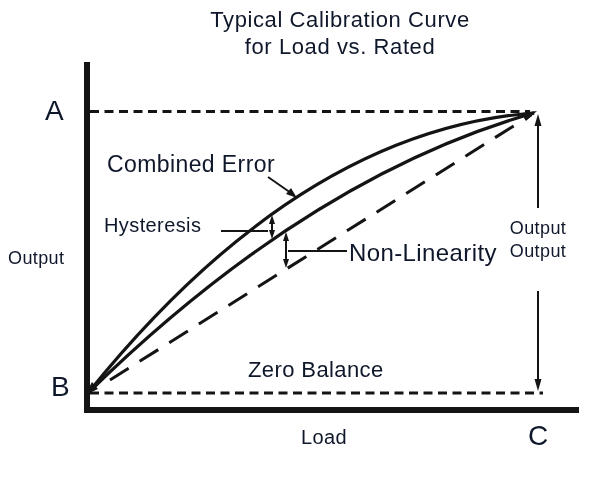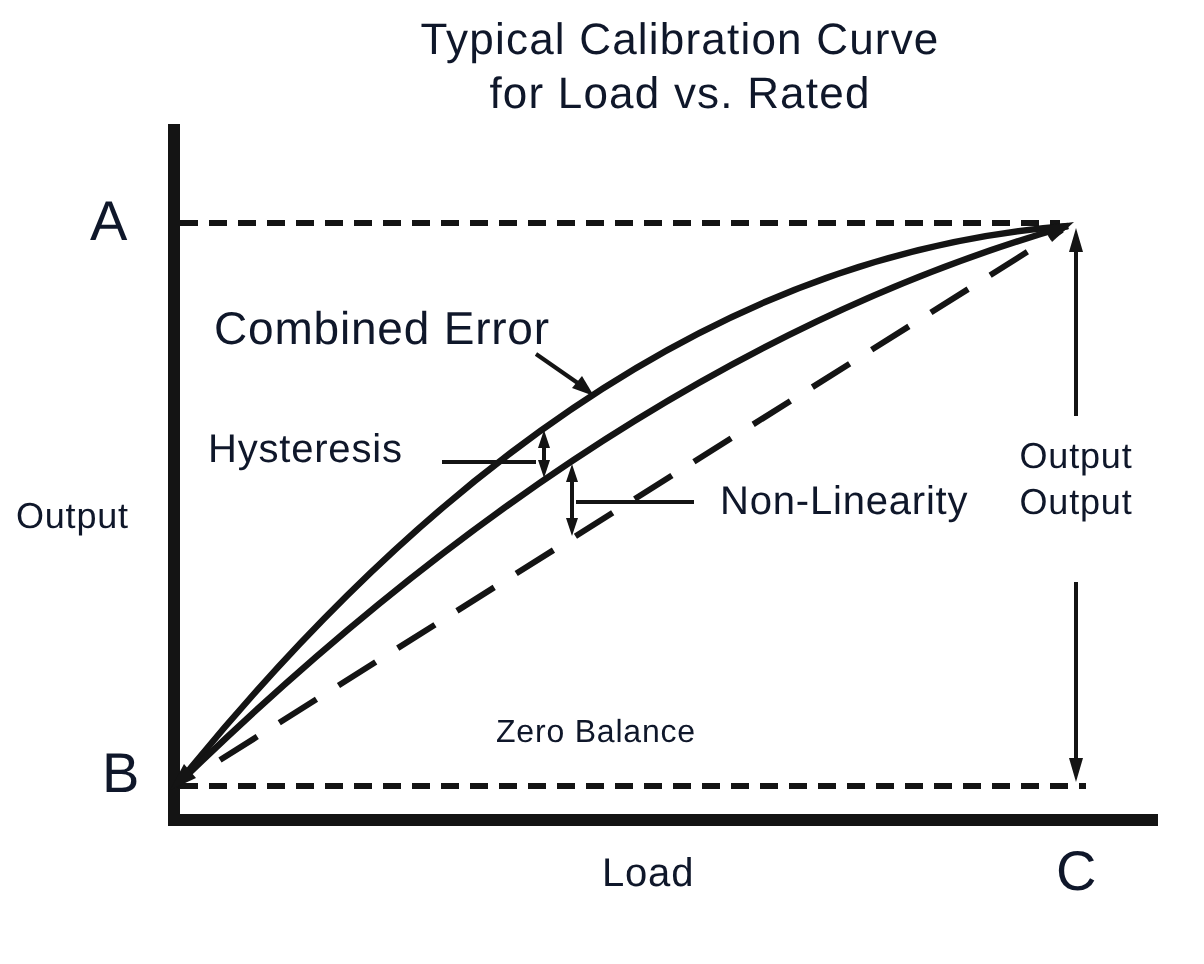--- a/index.html
+++ b/index.html
@@ -28,22 +28,22 @@
     line-height: 27px;
     letter-spacing: 0.6px;
   }
   .lbl-a      { left: 45px;  top: 97px;  font-size: 28px; }
   .lbl-b      { left: 51px;  top: 373px; font-size: 28px; }
   .lbl-c      { left: 528px; top: 422px; font-size: 28px; }
   .lbl-output { left: 8px;   top: 249px; font-size: 18px; }
   .lbl-load   { left: 277px; top: 427px; font-size: 20px; margin-left: 24px; }
   .lbl-combined-error { left: 107px; top: 153px; font-size: 23px; }
   .lbl-hysteresis     { left: 104px; top: 215px; font-size: 20px; }
-  .lbl-non-linearity  { left: 360px; top: 241px; font-size: 20px; }
-  .lbl-zero-balance   { left: 248px; top: 359px; font-size: 16px; }
+  .lbl-non-linearity  { left: 349px; top: 241px; font-size: 24px; }
+  .lbl-zero-balance   { left: 248px; top: 359px; font-size: 22px; }
   .lbl-rated-output   {
     left: 496px; top: 217px; width: 84px;
     text-align: center;
     font-size: 18px;
     line-height: 23px;
   }
   .stroke { stroke: #141414; fill: none; }
   .fillink { fill: #141414; stroke: none; }
 </style>
 </head>

